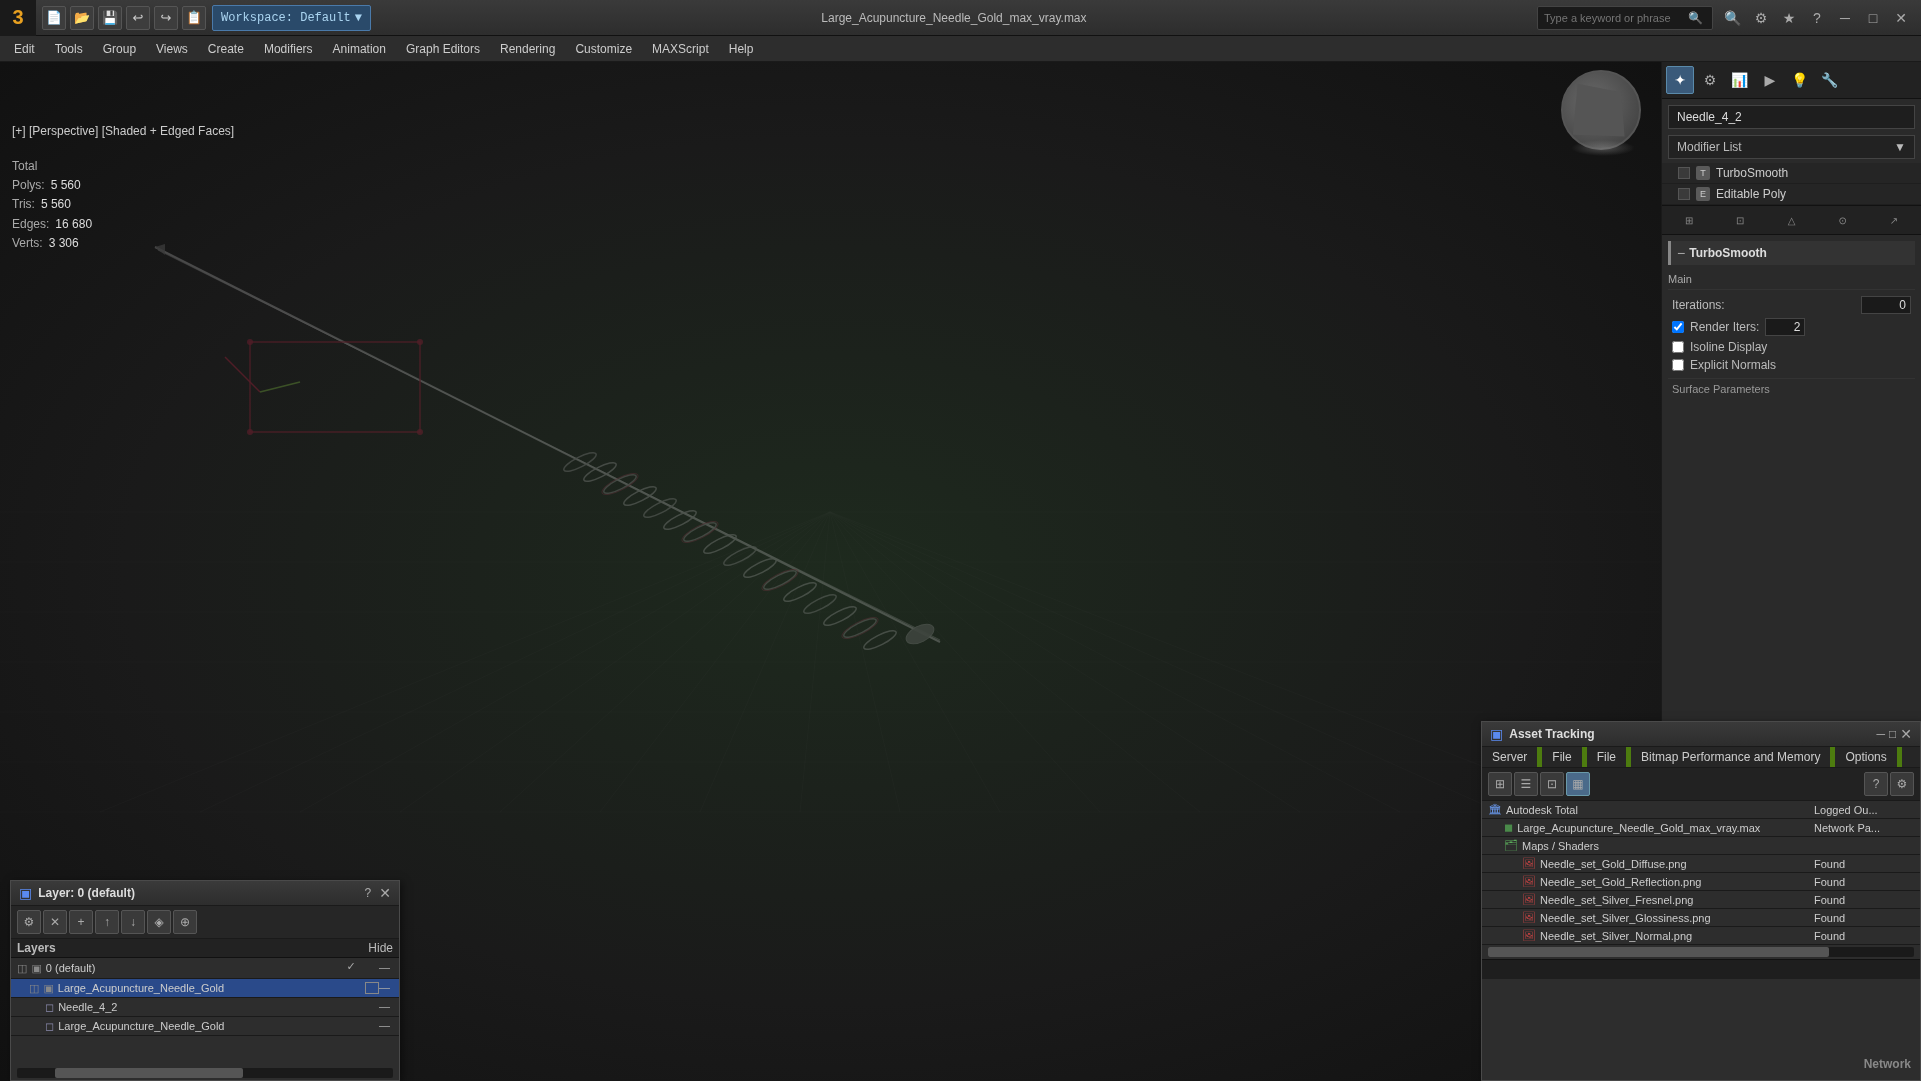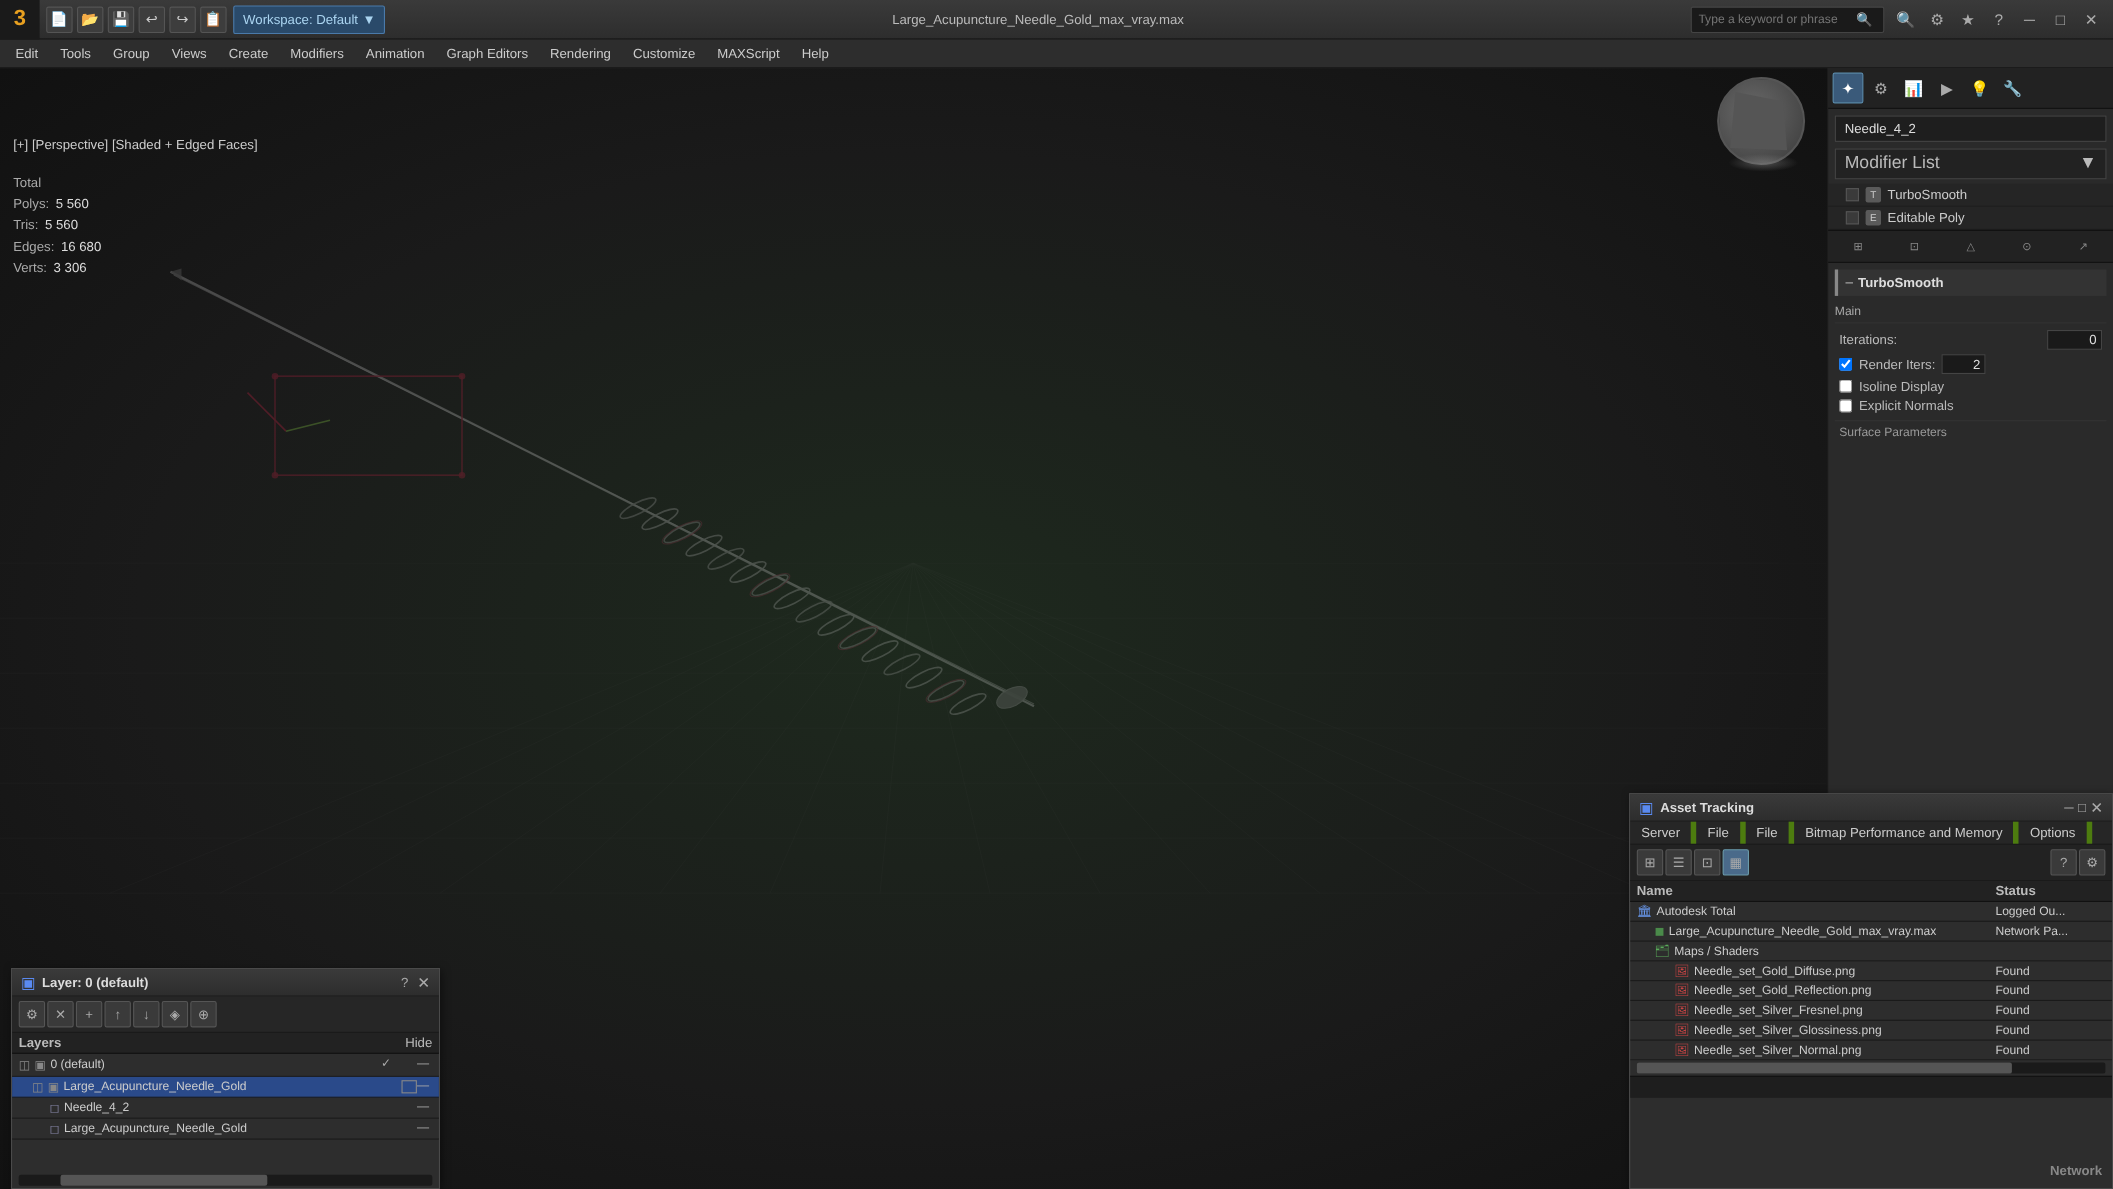--- a/index.html
+++ b/index.html
@@ -3,21 +3,21 @@
   <meta charset="utf-8">
   <style>
     * { margin: 0; padding: 0; box-sizing: border-box; }
     body { width: 1921px; height: 1081px; overflow: hidden; background: #2a2a2a; font-family: 'Segoe UI', Arial, sans-serif; font-size: 12px; color: #ccc; }
 
     
     #top-bar { display: flex; align-items: center; background: linear-gradient(180deg, #3a3a3a, #2d2d2d); height: 36px; border-bottom: 1px solid #111; }
     #app-logo { width: 36px; height: 36px; background: #1a1a1a; display: flex; align-items: center; justify-content: center; color: #e8a020; font-size: 20px; font-weight: bold; flex-shrink: 0; }
     #toolbar-left { display: flex; align-items: center; gap: 4px; padding: 0 6px; }
     .toolbar-btn { width: 24px; height: 24px; background: #3d3d3d; border: 1px solid #555; border-radius: 2px; display: flex; align-items: center; justify-content: center; cursor: pointer; color: #ccc; font-size: 13px; }
-    #workspace-selector { background: #2a4a6a; border: 1px solid #4a7aaa; border-radius: 2px; padding: 2px 8px; color: #aad4f0; font-size: 12px; cursor: pointer; height: 26px; display: flex; align-items: center; gap: 4px; }
+    #workspace-selector { background: #2a4a6a; border: 1px solid #4a7aaa; border-radius: 2px; padding: 2px 8px; color: #aad4f0; font-size: 12px; cursor: pointer; height: 26px; display: flex; align-items: center; gap: 4px; font-family: Liberation Mono, monospace; }
     #title-bar { flex: 1; text-align: center; color: #bbb; font-size: 12px; }
     #search-bar { display: flex; align-items: center; background: #1a1a1a; border: 1px solid #444; border-radius: 2px; height: 24px; padding: 0 6px; gap: 4px; width: 176px; }
     #search-bar input { background: transparent; border: none; outline: none; color: #888; font-size: 11px; width: 140px; }
     #top-right-icons { display: flex; align-items: center; gap: 4px; padding: 0 8px; }
     .icon-btn { width: 24px; height: 24px; display: flex; align-items: center; justify-content: center; cursor: pointer; color: #aaa; font-size: 14px; }
 
     
     #menu-bar { display: flex; align-items: center; background: #2d2d2d; height: 26px; border-bottom: 1px solid #1a1a1a; padding: 0 4px; }
     .menu-item { padding: 2px 10px; cursor: pointer; color: #ccc; font-size: 12px; border-radius: 2px; }
 
@@ -35,21 +35,21 @@
 
     
     #grid-canvas { position: absolute; top: 0; left: 0; width: 100%; height: 100%; opacity: 0.3; }
 
     
     #right-panel { position: absolute; top: 62px; right: 0; width: 260px; bottom: 0; background: #2a2a2a; border-left: 1px solid #1a1a1a; display: flex; flex-direction: column; }
     #panel-icons-top { display: flex; background: #222; border-bottom: 1px solid #111; padding: 4px; gap: 2px; }
     .panel-icon { width: 28px; height: 28px; display: flex; align-items: center; justify-content: center; cursor: pointer; color: #aaa; font-size: 14px; border: 1px solid transparent; border-radius: 2px; }
     .panel-icon.active { background: #3a5a7a; border-color: #5a8aaa; color: #fff; }
     #object-name { background: #1e1e1e; border: 1px solid #444; margin: 6px; padding: 4px 8px; color: #ddd; font-size: 12px; }
-    #modifier-list-label { background: #222; border: 1px solid #444; margin: 0 6px 4px; padding: 4px 8px; color: #bbb; font-size: 16px; display: flex; justify-content: space-between; align-items: center; cursor: pointer; }
+    #modifier-list-label { background: #222; border: 1px solid #444; margin: 0 6px 4px; padding: 4px 8px; color: #bbb; font-size: 12px; display: flex; justify-content: space-between; align-items: center; cursor: pointer; }
     .modifier-entry { display: flex; align-items: center; gap: 6px; padding: 3px 8px 3px 16px; cursor: pointer; background: #252525; border-bottom: 1px solid #1e1e1e; }
     .modifier-entry .mod-icon { width: 14px; height: 14px; background: #5a5a5a; border-radius: 2px; display: flex; align-items: center; justify-content: center; font-size: 9px; }
     .modifier-entry .mod-name { color: #ccc; font-size: 12px; flex: 1; }
     .modifier-entry .mod-vis { width: 12px; height: 12px; border: 1px solid #555; background: #3a3a3a; }
 
     
     #panel-tabs { display: flex; background: #222; border-top: 1px solid #111; border-bottom: 1px solid #111; padding: 2px; gap: 1px; }
     .panel-tab { flex: 1; height: 24px; display: flex; align-items: center; justify-content: center; cursor: pointer; color: #888; font-size: 10px; border: 1px solid transparent; border-radius: 2px; }
 
     
@@ -444,24 +444,20 @@
       <div class="asset-tool">☰</div>
       <div class="asset-tool">⊡</div>
       <div class="asset-tool active">▦</div>
     </div>
     <div class="asset-tool-group">
       <div class="asset-tool">?</div>
       <div class="asset-tool">⚙</div>
     </div>
   </div>
 
-  <div id="asset-table-header">
-    <span class="col-name">Name</span>
-    <span class="col-status">Status</span>
-  </div>
 
   <div id="asset-table">
 
     <div class="asset-row">
       <span class="asset-icon asset-icon-vault">🏛</span>
       <span class="asset-name">Autodesk Total</span>
       <span class="asset-status">Logged Ou...</span>
     </div>
 
     <div class="asset-row" style="padding-left:22px;">

